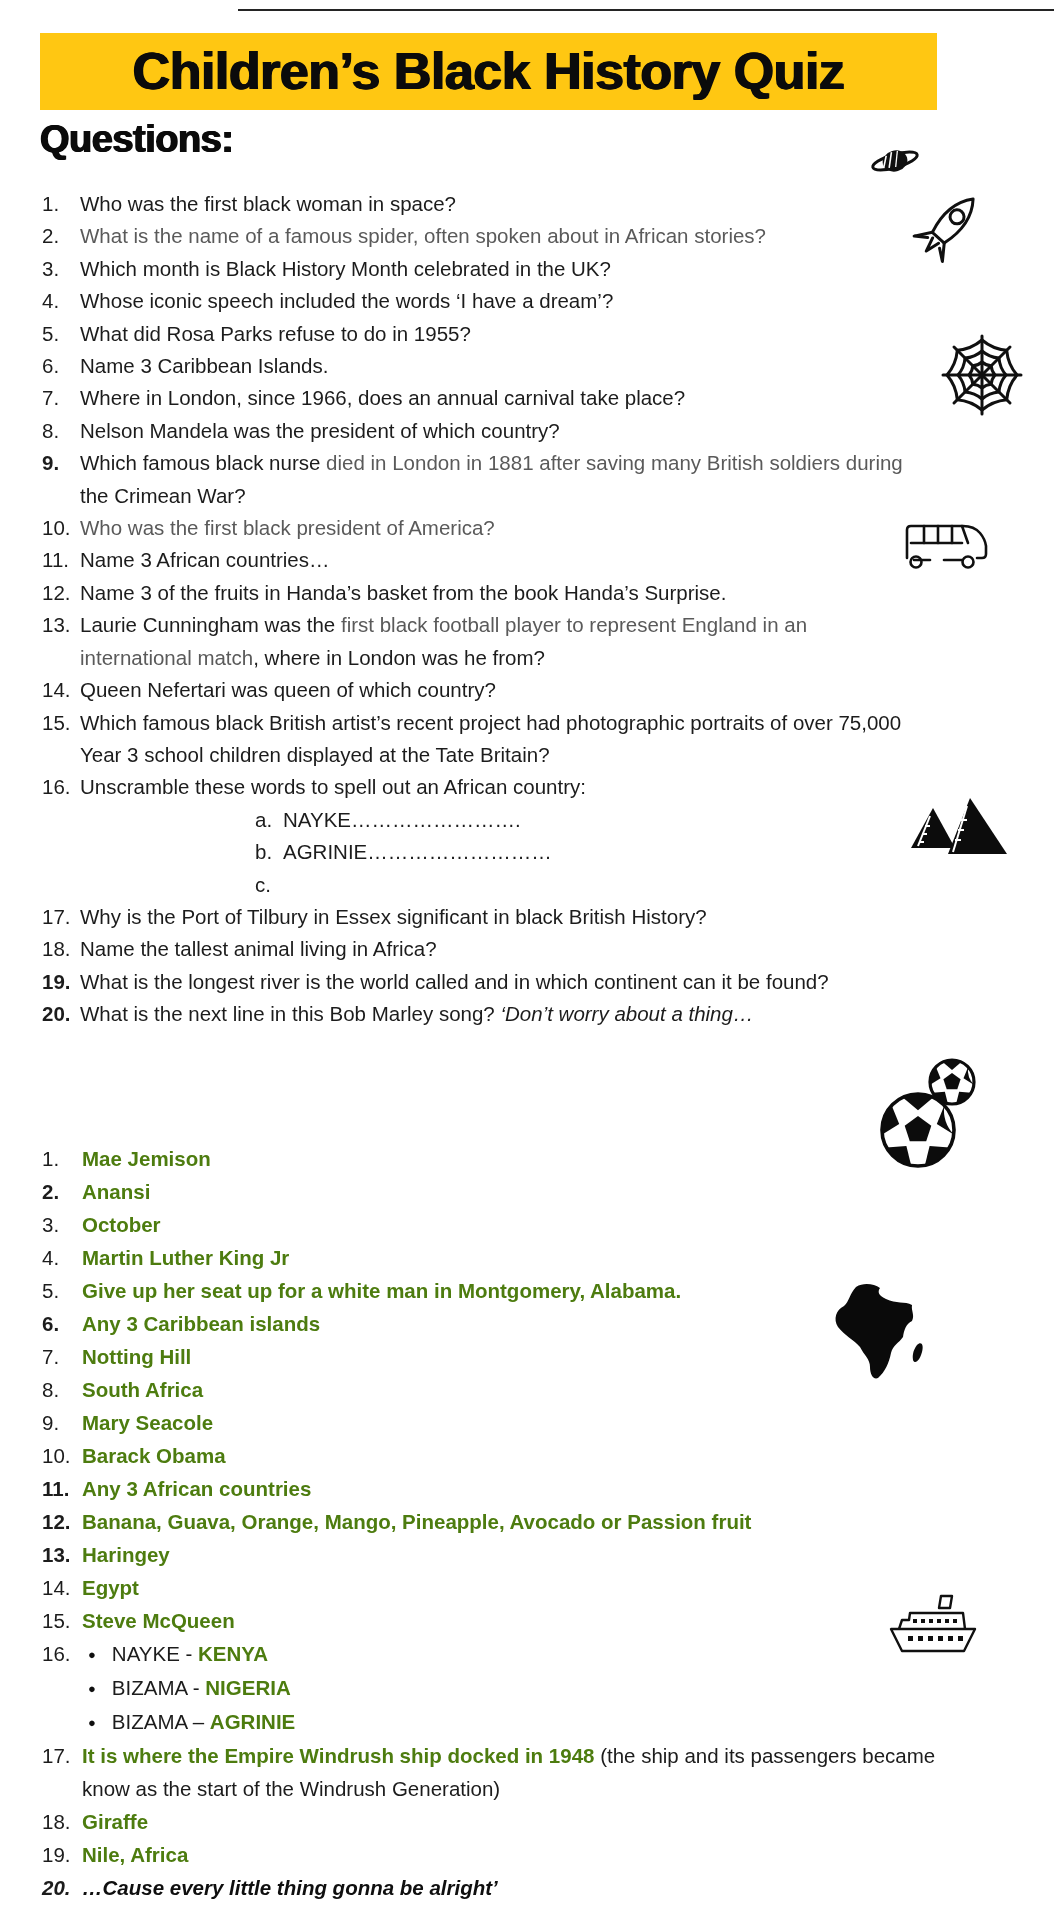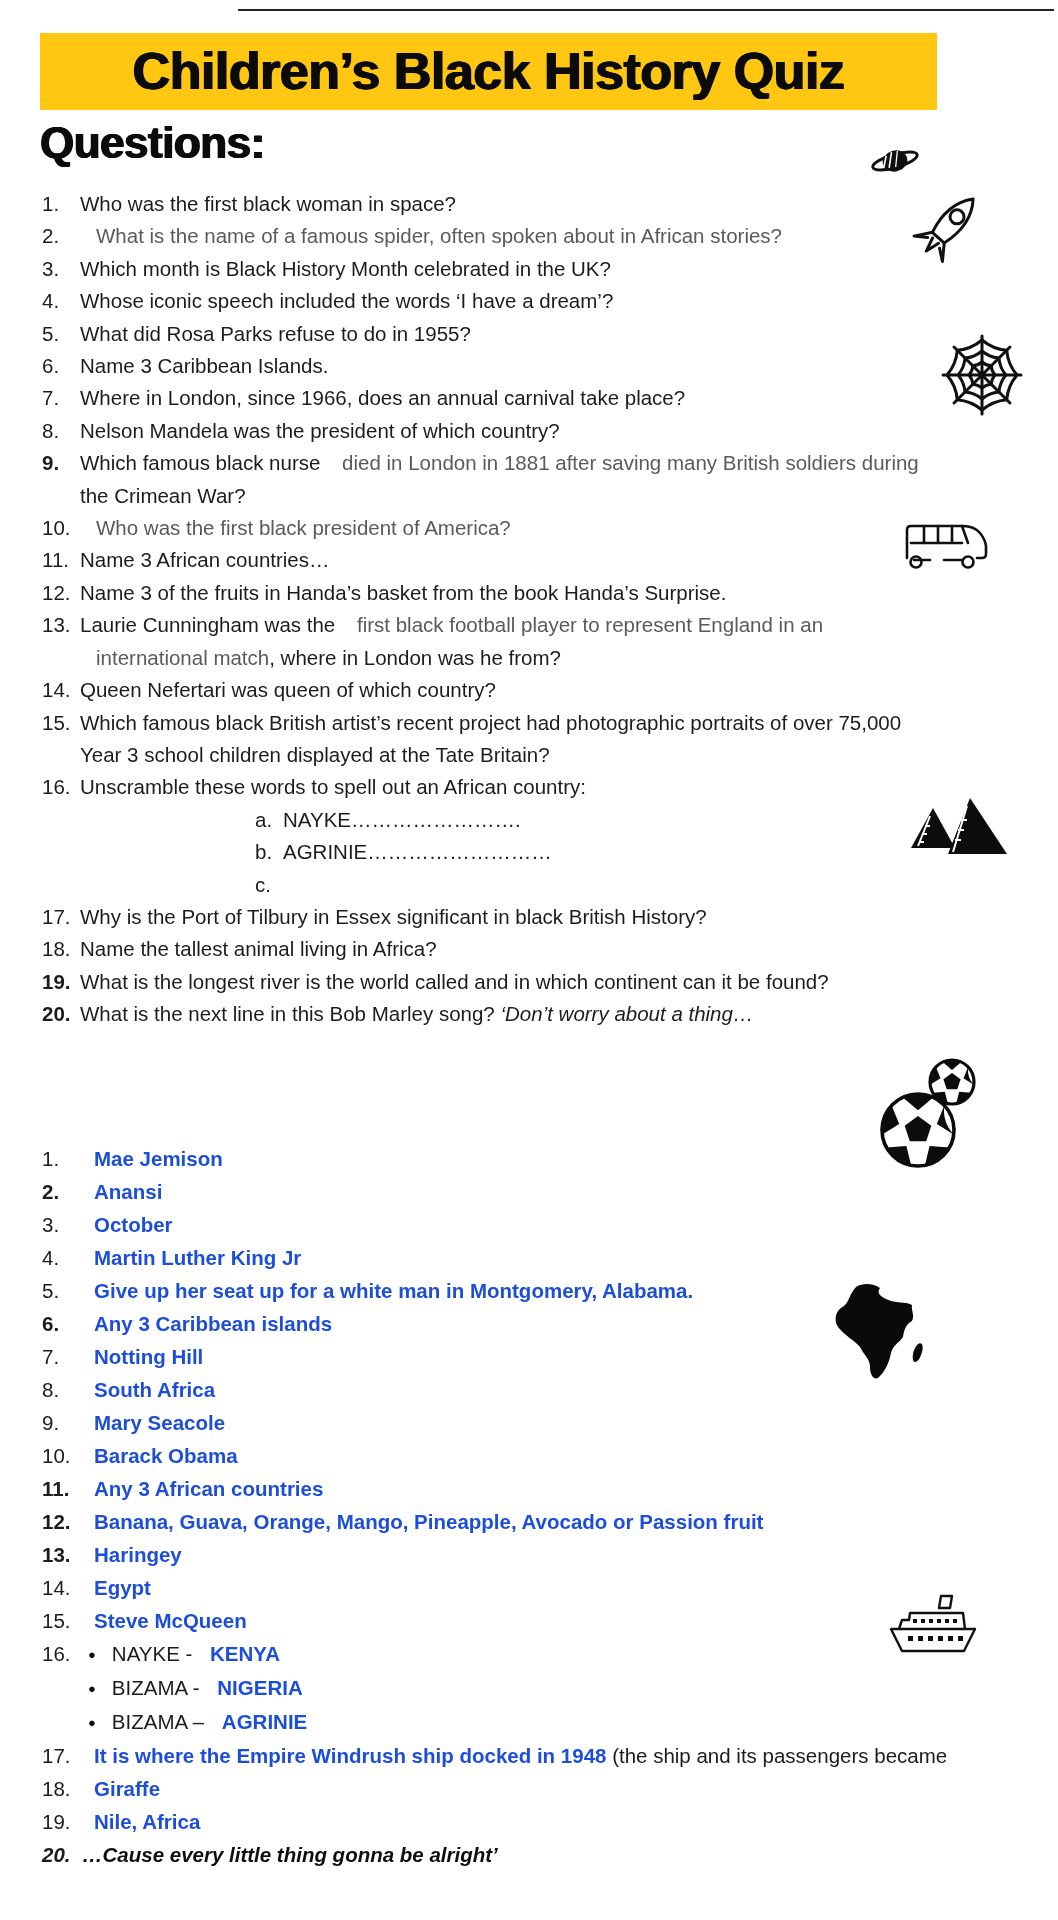--- a/index.html
+++ b/index.html
@@ -3,41 +3,41 @@
 <meta charset="utf-8">
 <style>
   html,body{margin:0;padding:0;background:#ffffff;}
   .page{position:relative;width:1058px;height:1920px;background:#ffffff;overflow:hidden;
         font-family:"Liberation Sans", sans-serif;color:#1c1c1c;}
   .top-line{position:absolute;left:238px;top:9px;width:816px;height:2px;background:#242424;}
   .banner{position:absolute;left:40px;top:33px;width:897px;height:77px;}
   .banner h1{margin:0;font-size:52px;line-height:77px;text-align:center;font-weight:900;
              letter-spacing:-0.5px;color:#0b0b0b;
              text-shadow:0.8px 0 0 currentColor,-0.8px 0 0 currentColor;}
-  .sec-heading{position:absolute;left:40px;margin:0;font-size:44px;font-weight:900;color:#0b0b0b;
+  .sec-heading{position:absolute;left:40px;margin:0;font-size:38px;font-weight:900;color:#0b0b0b;
                letter-spacing:-0.5px;text-shadow:0.8px 0 0 currentColor,-0.8px 0 0 currentColor;}
   #questions-heading{top:118px;}
   #answers-heading{top:1062px;}
   .list{position:absolute;left:42px;width:1005px;}
   #questions-list{top:188px;font-size:20.5px;}
   #questions-list .q-row{line-height:32.4px;}
   #answers-list{top:1142px;font-size:20.5px;}
   #answers-list .q-row{line-height:33px;}
   .q-row{display:flex;align-items:flex-start;}
   .q-row .num{flex:none;width:38px;color:#1c1c1c;}
   #answers-list .num{width:40px;}
   .q-sub{padding-left:213px;}
   .q-sub .num{width:28px;}
   .bnum{font-weight:700;color:#0f0f0f;}
   .inum{font-style:italic;}
   .txt{flex:1;}
   .seg-k{color:#1c1c1c;}
-  .seg-g{color:#5a5a5a;margin-left:16px;}
+  .seg-g{color:#5a5a5a;}
   .seg-i{color:#1c1c1c;font-style:italic;}
-  .seg-b{color:#1d4ed8;font-weight:700;margin-left:12px;}
+  .seg-b{color:#4d7c0f;font-weight:700;}
   .seg-r{color:#1c1c1c;font-weight:400;}
   .seg-bi{color:#0f0f0f;font-weight:700;font-style:italic;}
   .seg-bullet{font-size:13px;margin:0 16px 0 6px;vertical-align:2px;color:#0f0f0f;}
   .icon{position:absolute;}
 </style>
 </head>
 <body>
 
 <div class="page">
 
@@ -204,21 +204,21 @@
       <div class="q-row">
         <span class="num">15.</span>
         <div class="txt"><span class="seg-b">Steve McQueen</span></div>
       </div>
       <div class="q-row">
         <span class="num">16.</span>
         <div class="txt"><span class="seg-bullet">●</span><span class="seg-r">NAYKE - </span><span class="seg-b">KENYA</span><br><span class="seg-bullet">●</span><span class="seg-r">BIZAMA - </span><span class="seg-b">NIGERIA</span><br><span class="seg-bullet">●</span><span class="seg-r">BIZAMA – </span><span class="seg-b">AGRINIE</span></div>
       </div>
       <div class="q-row">
         <span class="num">17.</span>
-        <div class="txt"><span class="seg-b">It is where the Empire Windrush ship docked in 1948</span><span class="seg-r"> (the ship and its passengers became</span><br></div>
+        <div class="txt"><span class="seg-b">It is where the Empire Windrush ship docked in 1948</span><span class="seg-r"> (the ship and its passengers became</span><br><span class="seg-r">know as the start of the Windrush Generation)</span></div>
       </div>
       <div class="q-row">
         <span class="num">18.</span>
         <div class="txt"><span class="seg-b">Giraffe</span></div>
       </div>
       <div class="q-row">
         <span class="num">19.</span>
         <div class="txt"><span class="seg-b">Nile, Africa</span></div>
       </div>
       <div class="q-row">

